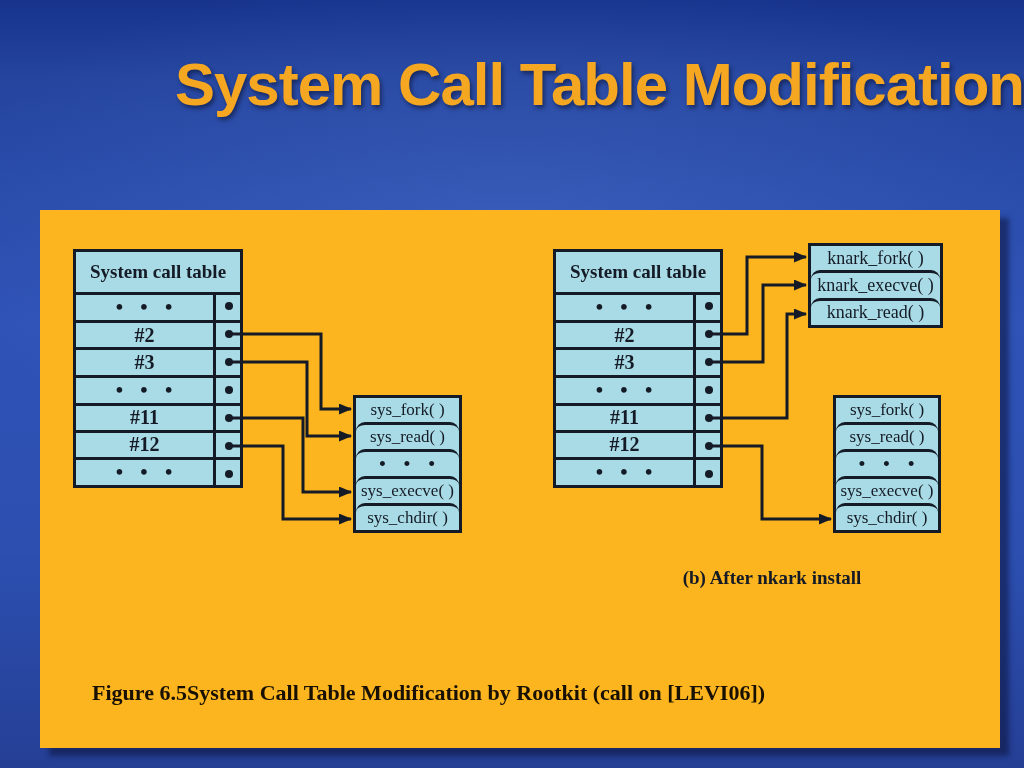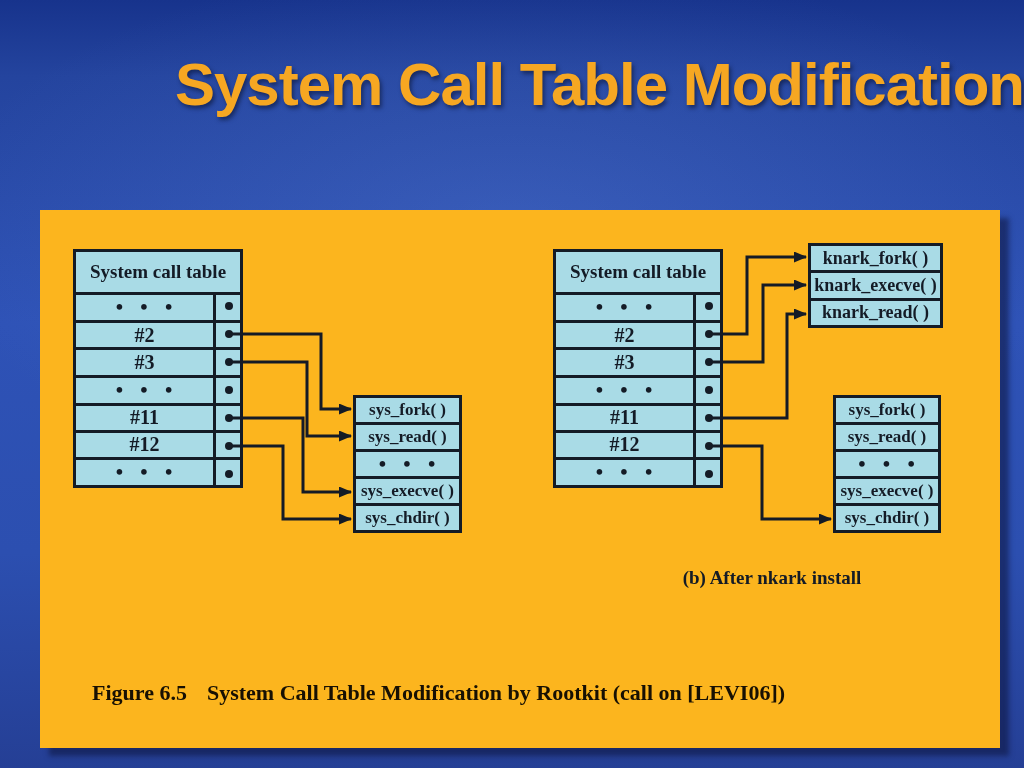--- a/index.html
+++ b/index.html
@@ -44,38 +44,38 @@
   .ct-row{flex:1;display:flex;}
   .ct-row + .ct-row{border-top:3px solid var(--ink);}
   .ct-main{
     flex:1;display:flex;align-items:center;justify-content:center;
     border-right:3px solid var(--ink);
     font-weight:bold;font-size:20px;white-space:nowrap;
   }
   .ct-ptr{width:24px;}
   .fn-row{
     flex:1;display:flex;align-items:center;justify-content:center;
-    font-weight:bold;font-size:17px;white-space:nowrap;overflow:hidden;
+    font-weight:normal;font-size:17px;white-space:nowrap;overflow:hidden;border-radius:9px;
   }
   .fn-row + .fn-row{border-top:3px solid var(--ink);}
   .knark .fn-row{font-size:18px;}
   .dots{word-spacing:10px;font-size:21px;letter-spacing:1px;}
   
   .arrow-layer{position:absolute;left:0;top:0;pointer-events:none;}
   .panel-caption{
     position:absolute;top:357px;font-weight:bold;font-size:19px;
     color:var(--ink);text-align:center;white-space:nowrap;
   }
   .panel-caption.cap-a{left:0;width:420px;}
   .panel-caption.cap-b{left:522px;width:420px;}
   .fig-caption{
     position:absolute;left:52px;top:470px;width:860px;
     font-weight:bold;font-size:22px;color:#171003;white-space:nowrap;
   }
-  .fig-caption .fig-label{margin-right:20px;}
+  .fig-caption .fig-label{}
 </style>
 </head>
 <body>
 
 <div class="slide">
 
   <div class="slide-title">System Call Table Modification</div>
 
   <div class="divider"></div>
 

